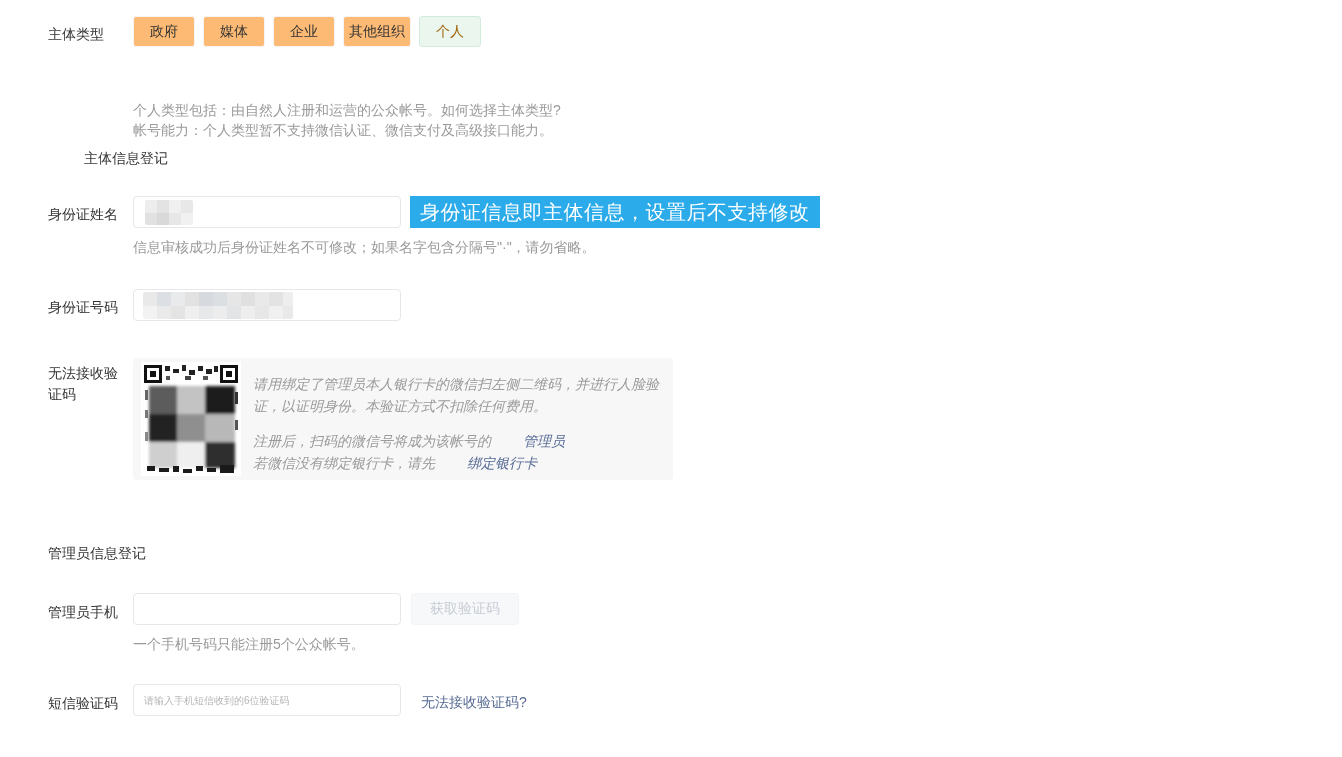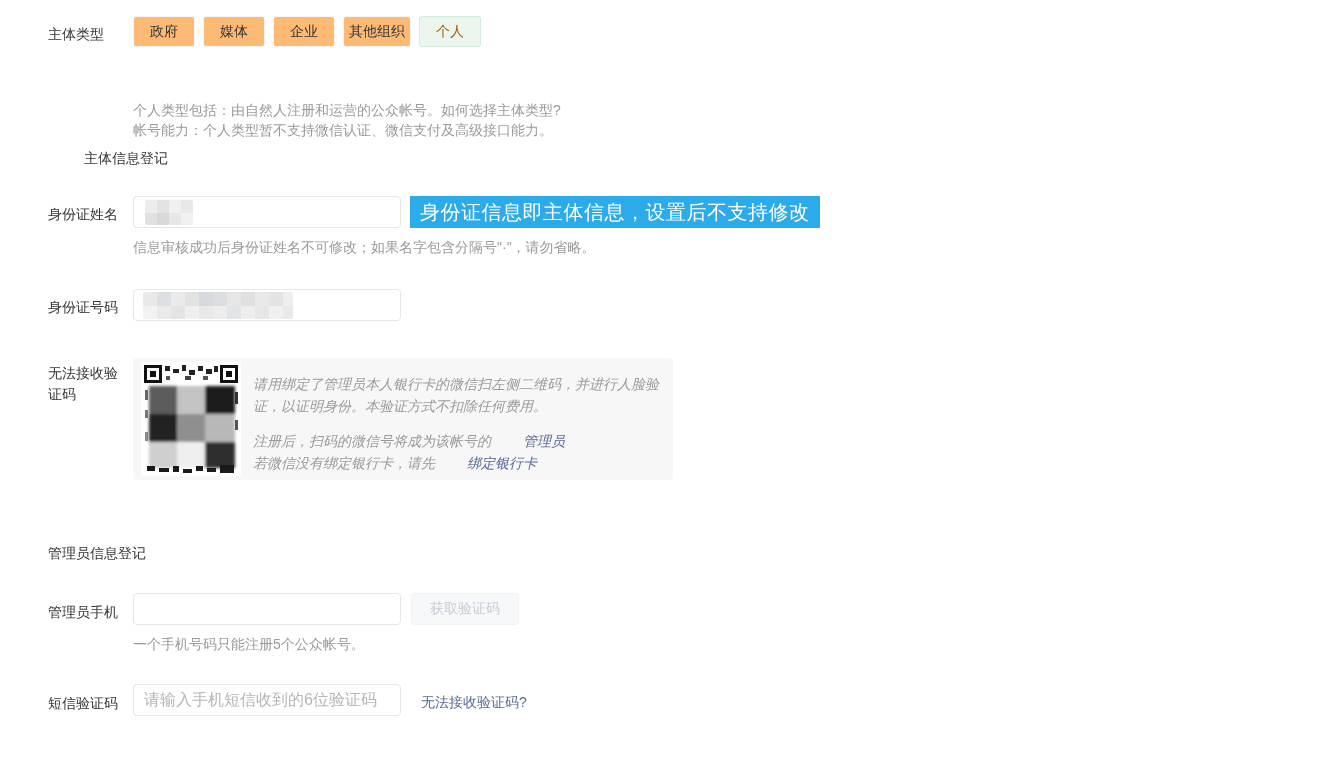--- a/index.html
+++ b/index.html
@@ -20,21 +20,21 @@
     background:#fdba74; border:1px solid #f4f4f5; border-radius:3px;
     display:flex; align-items:center; justify-content:center;
     font-size:14px; color:#353535; cursor:pointer;
   }
   .type-btn.selected { background:#eaf6ee; border-color:#d2ecdc; color:#a16207; }
 
   
   .input {
     position:absolute; width:268px; height:32px; box-sizing:border-box;
     border:1px solid #e7e7eb; border-radius:4px; background:#fff;
-    padding:0 10px; font-size:16px; color:#353535;
+    padding:0 10px; font-size:10px; color:#353535;
     font-family:"Liberation Sans","DejaVu Sans",sans-serif; outline:none;
   }
   .input::placeholder { color:#b6b6b6; }
 
   .redacted { position:absolute; overflow:hidden; border-radius:2px; filter:blur(0.6px); }
 
   
   .tip {
     position:absolute; background:#2babea; color:#ffffff; font-size:20px;
     display:flex; align-items:center; padding:0 10px; white-space:nowrap;

